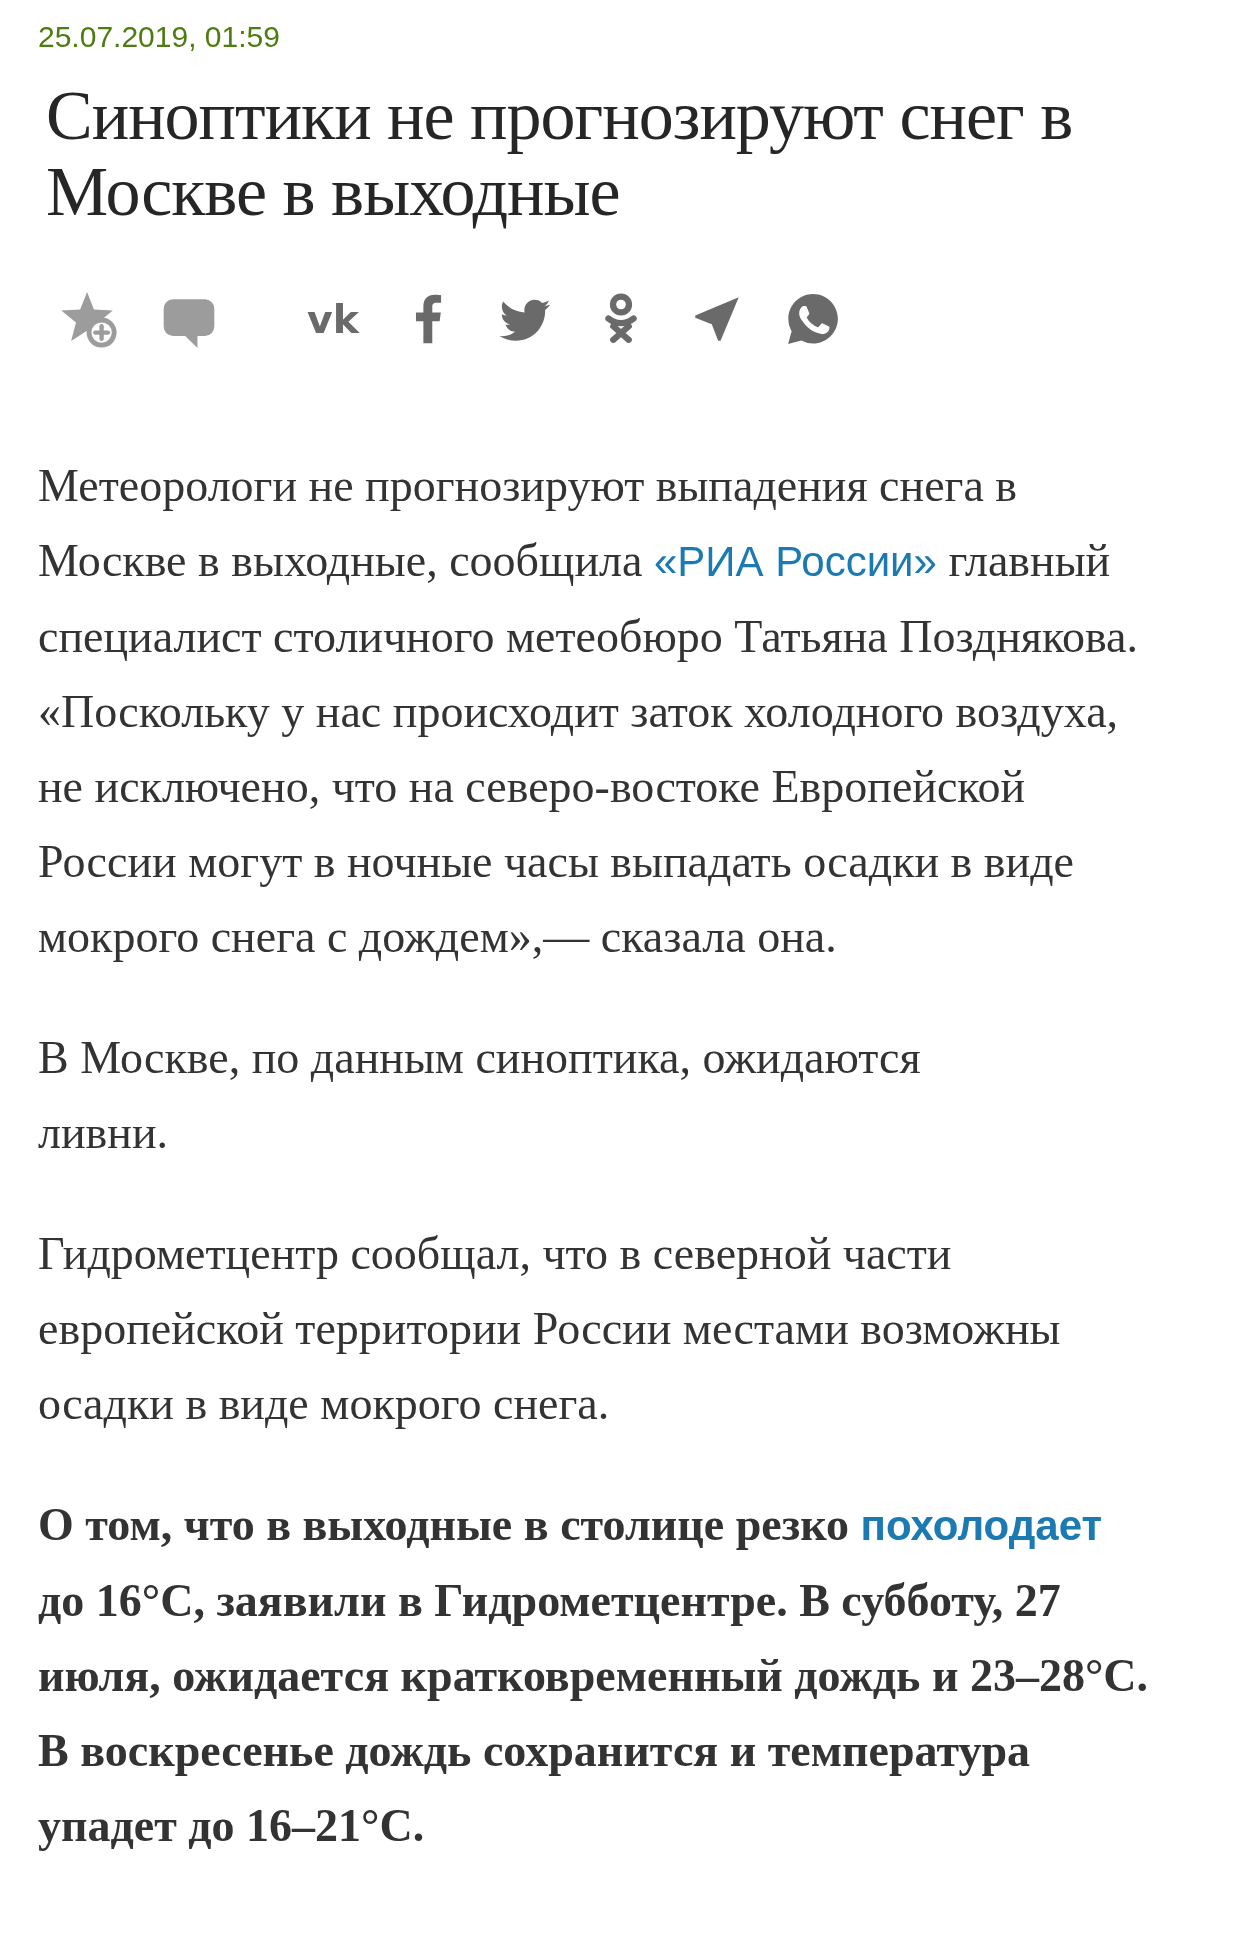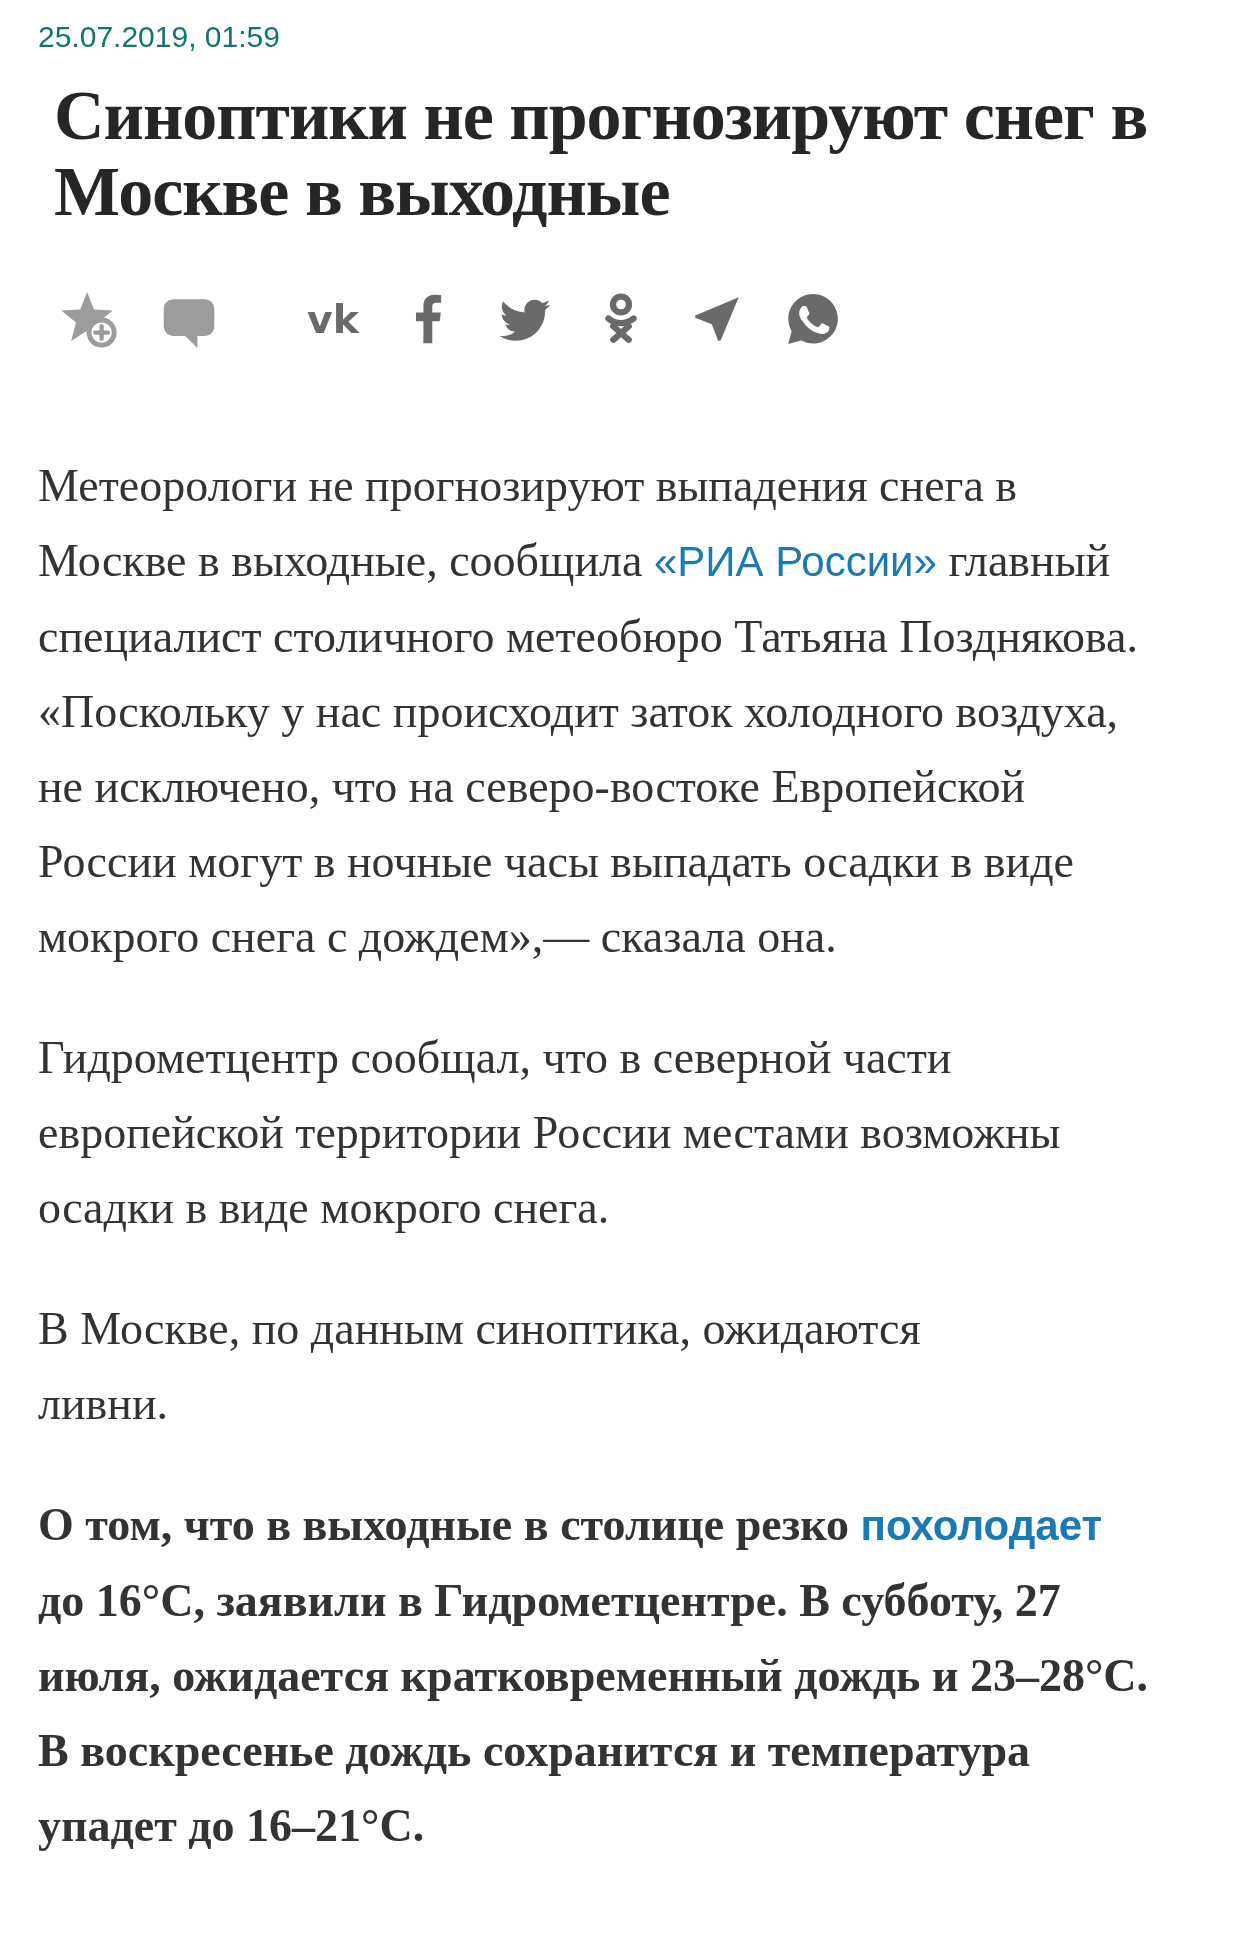--- a/index.html
+++ b/index.html
@@ -1,20 +1,20 @@
 <!DOCTYPE html>
 <html lang="ru"><head>
 <meta charset="utf-8">
 <style>
   html,body{margin:0;padding:0;background:#ffffff;}
   body{width:1242px;font-family:"Liberation Sans",sans-serif;}
   .page{padding:20px 38px 20px;}
-  .pub-date{font-family:"Liberation Sans",sans-serif;font-size:30px;line-height:34px;color:#0f766e;}
-  .headline{font-family:"Liberation Serif",serif;font-weight:bold;font-size:70px;line-height:76px;
-            color:#262626;margin:24px 16px 0;max-width:1100px;letter-spacing:-1px;}
+  .pub-date{font-family:"Liberation Sans",sans-serif;font-size:30px;line-height:34px;color:#4d7c0f;}
+  .headline{font-family:"Liberation Serif",serif;font-weight:normal;font-size:70px;line-height:76px;
+            color:#262626;margin:24px 8px 0;max-width:1100px;letter-spacing:-1px;}
   .toolbar{margin-top:58px;display:flex;align-items:flex-start;padding-left:20px;}
   .tb-group{display:flex;align-items:center;}
   .tb-group.actions{gap:38px;margin-right:82px;}
   .tb-group.share{gap:34px;}
   .icon-btn{background:none;border:none;padding:0;margin:0;cursor:pointer;display:flex;
             align-items:center;justify-content:center;width:62px;height:62px;}
   .icon-btn svg{display:block;}
   .article-body{margin-top:98px;max-width:1120px;font-family:"Liberation Serif",serif;
                 font-size:46px;line-height:75px;color:#333333;}
   .article-body p{margin:0 0 46px;}
@@ -79,18 +79,18 @@
         <svg width="60" height="60" viewBox="0 0 24 24">
           <path d="M12.04 2C6.58 2 2.13 6.45 2.13 11.91c0 1.75.46 3.45 1.32 4.95L2.05 22l5.25-1.38a9.87 9.87 0 0 0 4.74 1.21c5.46 0 9.91-4.45 9.91-9.91S17.5 2 12.04 2z" fill="#6a6a6a"></path>
           <path d="M9.53 7.33c-.22-.5-.45-.51-.66-.52l-.57-.01c-.2 0-.52.07-.79.37-.27.3-1.04 1.02-1.04 2.48s1.07 2.88 1.22 3.08c.15.2 2.06 3.3 5.08 4.49 2.51.99 3.02.79 3.57.74.55-.05 1.77-.72 2.02-1.42.25-.7.25-1.3.17-1.42-.07-.12-.27-.2-.57-.35s-1.77-.87-2.04-.97c-.27-.1-.47-.15-.67.15-.2.3-.77.97-.94 1.17-.17.2-.35.22-.65.07-.3-.15-1.26-.46-2.4-1.48-.89-.79-1.49-1.77-1.66-2.07-.17-.3-.02-.46.13-.61.13-.13.3-.35.45-.52.15-.17.2-.3.3-.5.1-.2.05-.37-.02-.52-.07-.15-.66-1.62-.93-2.21z" fill="#ffffff"></path>
         </svg>
       </button>
     </div>
   </div>
 
   <div class="article-body" id="article-body">
       <p>Метеорологи не прогнозируют выпадения снега в Москве в выходные, сообщила <a class="inline-link" href="#">«РИА России»</a> главный специалист столичного метеобюро Татьяна Позднякова. «Поскольку у нас происходит заток холодного воздуха, не исключено, что на северо-востоке Европейской России могут в ночные часы выпадать осадки в виде мокрого снега с дождем»,— сказала она.</p>
+      <p>В Москве, по данным синоптика, ожидаются<br>ливни.</p>
       <p>Гидрометцентр сообщал, что в северной части европейской территории России местами возможны осадки в виде мокрого снега.</p>
-      <p>В Москве, по данным синоптика, ожидаются<br>ливни.</p>
       <p>О том, что в выходные в столице резко <a class="inline-link" href="#">похолодает</a> до 16°С, заявили в Гидрометцентре. В субботу, 27 июля, ожидается кратковременный дождь и 23–28°С. В воскресенье дождь сохранится и температура упадет до 16–21°С.</p>
     </div>
 
 </div>
 
 </body></html>

